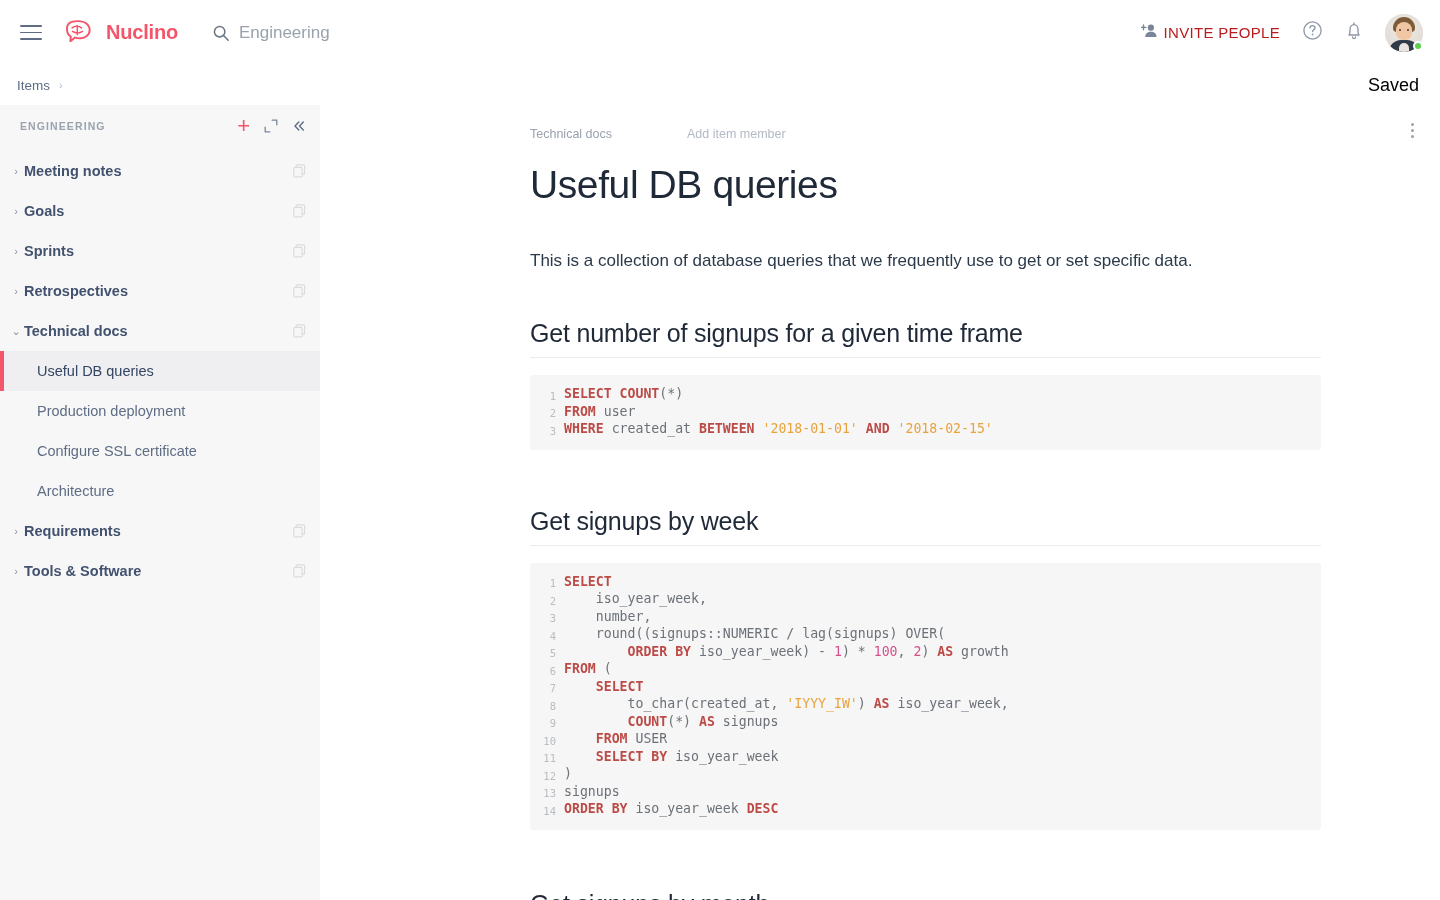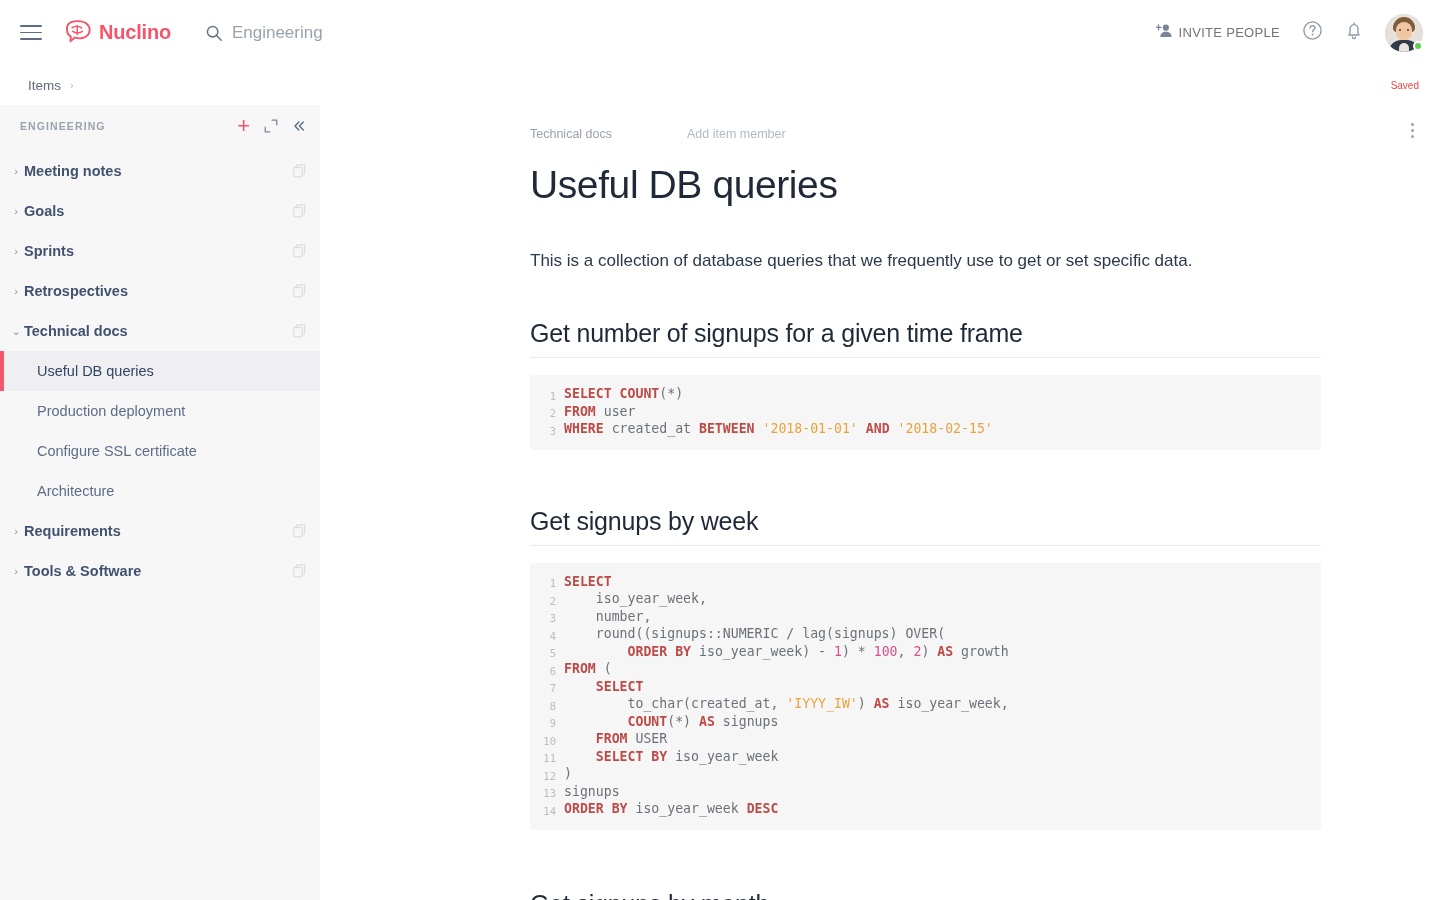--- a/index.html
+++ b/index.html
@@ -18,38 +18,38 @@
     background: #ffffff;
     display: flex; align-items: center;
   }
   .hamburger {
     width: 22px; height: 15px; margin-left: 20px; margin-right: 22px;
     display: flex; flex-direction: column; justify-content: space-between;
     cursor: pointer;
   }
   .hamburger span { display:block; height: 1.6px; width: 100%; background: #5e6c84; border-radius: 1px; }
 
-  .logo { display: flex; align-items: center; gap: 5px; cursor: pointer; }
+  .logo { display: flex; align-items: center; gap: 12px; cursor: pointer; }
   .logo-mark { width: 30px; height: 26px; display:block; }
   .logo-text {
     font-size: 20px; font-weight: bold; color: #f4556a; letter-spacing: -0.2px;
   }
 
   .search-wrap {
     display: flex; align-items: center; gap: 9px;
     margin-left: 34px; cursor: text;
   }
   .search-icon { width: 18px; height: 18px; display:block; }
   .search-text { font-size: 17px; color: #9aa2ae; font-weight: 400; }
 
   .topbar-right {
     margin-left: auto; display: flex; align-items: center; gap: 22px; margin-right: 17px;
   }
   .invite { display: flex; align-items: center; gap: 6px; cursor: pointer; }
-  .invite-label { font-size: 13px; color: #737373; letter-spacing: 0.3px; }
+  .invite-label { font-size: 15px; color: #b91c1c; letter-spacing: 0.3px; }
   .icon-btn { cursor: pointer; display: flex; align-items:center; justify-content:center; }
 
   .avatar-wrap { position: relative; width: 38px; height: 38px; cursor: pointer; }
   .avatar {
     width: 38px; height: 38px; border-radius: 50%; overflow: hidden; position: relative;
     background: #e8e4e0;
   }
   .av-bg { position:absolute; inset:0; background: radial-gradient(circle at 50% 38%, #efe9e4 0%, #e3ddd8 70%, #dcd6d1 100%); }
   .av-hair { position:absolute; left:8px; top:3px; width:22px; height:15px; background:#7d5a38; border-radius: 11px 11px 4px 4px; }
   .av-face { position:absolute; left:11px; top:8px; width:16px; height:18px; background:#f0c6a4; border-radius: 8px 8px 7px 7px; }
@@ -60,34 +60,34 @@
   .status-dot {
     position: absolute; right: 0px; bottom: 1px; width: 10px; height: 10px;
     background: #5fcf4f; border: 2px solid #fff; border-radius: 50%;
   }
 
   
   .tabsrow {
     position: absolute; top: 65px; left: 0; width: 1440px; height: 40px;
     background: #ffffff; display: flex; align-items: center;
   }
-  .breadcrumb-items { display:flex; align-items:center; gap:9px; margin-left: 28px; cursor: pointer; }
+  .breadcrumb-items { display:flex; align-items:center; gap:9px; margin-left: 17px; cursor: pointer; }
   .breadcrumb-label { font-size: 13.5px; color: #5e6c84; }
   .bc-chevron { font-size: 11px; color: #b3bac5; }
   .tabs { display: flex; align-items: center; gap: 0px; margin-left: 16px; }
   .tab {
     font-size: 13.5px; color: #7a8599; padding: 0 13px; height: 39px;
     display: flex; align-items: center; cursor: pointer; position: relative;
   }
   .tab.active { color: #344563; font-weight: bold; }
   .tab.active::after {
     content: ""; position: absolute; left: 11px; right: 11px; bottom: 0;
     height: 2.5px; background: #f4556a; border-radius: 2px;
   }
-  .saved-label { margin-left: auto; margin-right: 21px; font-size: 10px; color: #ef4444; }
+  .saved-label { margin-left: auto; margin-right: 21px; font-size: 18px; color: #000000; }
 
   
   .sidebar {
     position: absolute; top: 105px; left: 0; width: 320px; height: 795px;
     background: #f7f7f8; overflow: hidden;
   }
   .sb-header {
     height: 42px; display: flex; align-items: center; padding: 0 14px 0 20px;
   }
   .sb-title { font-size: 10.5px; letter-spacing: 1.1px; color: #9aa2ae; font-weight: bold; }

